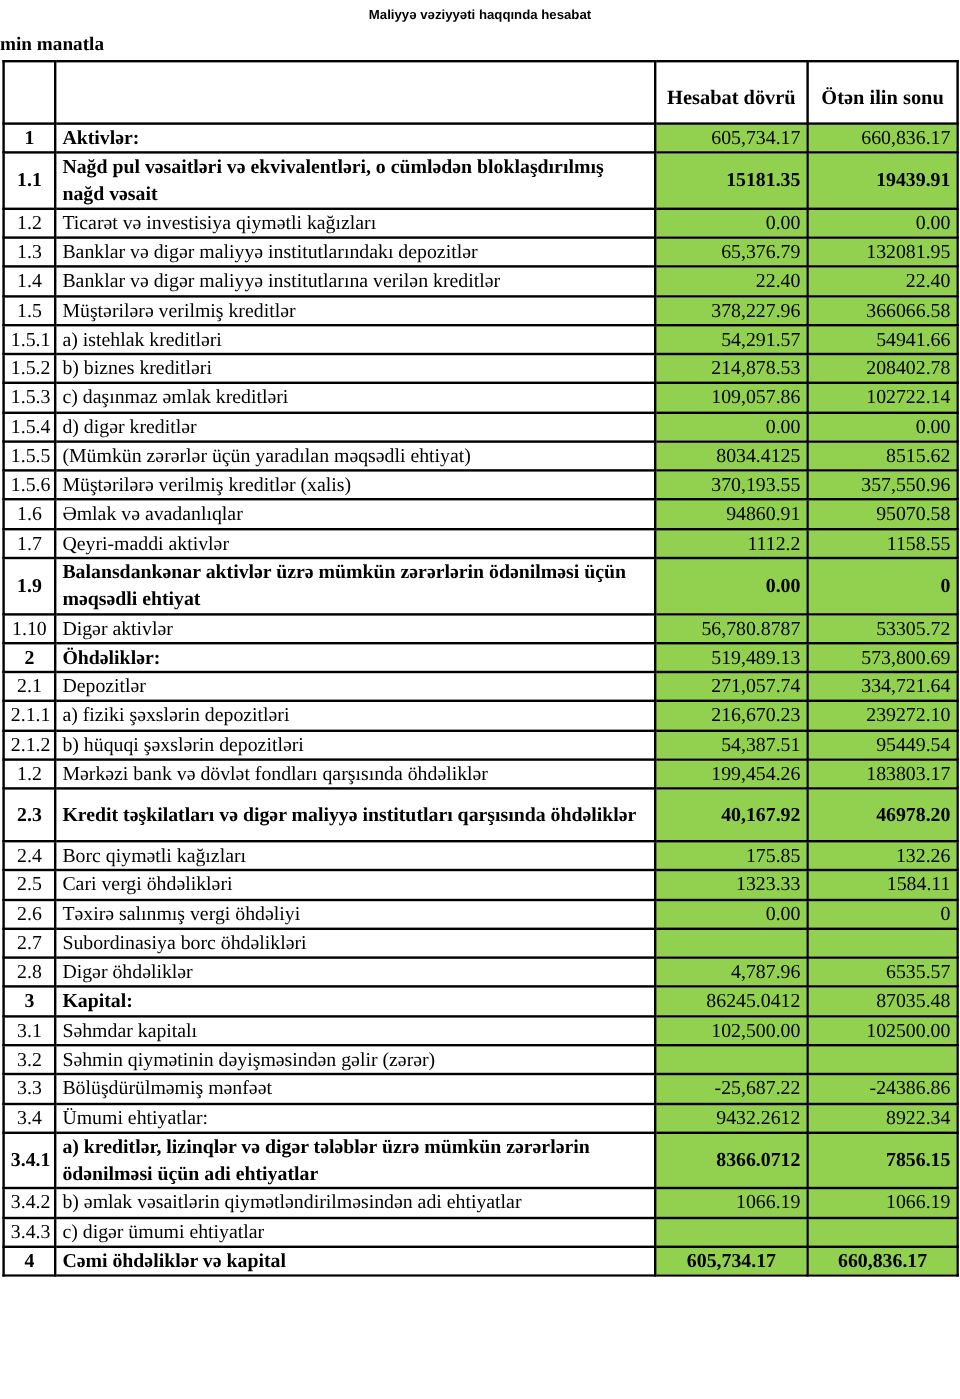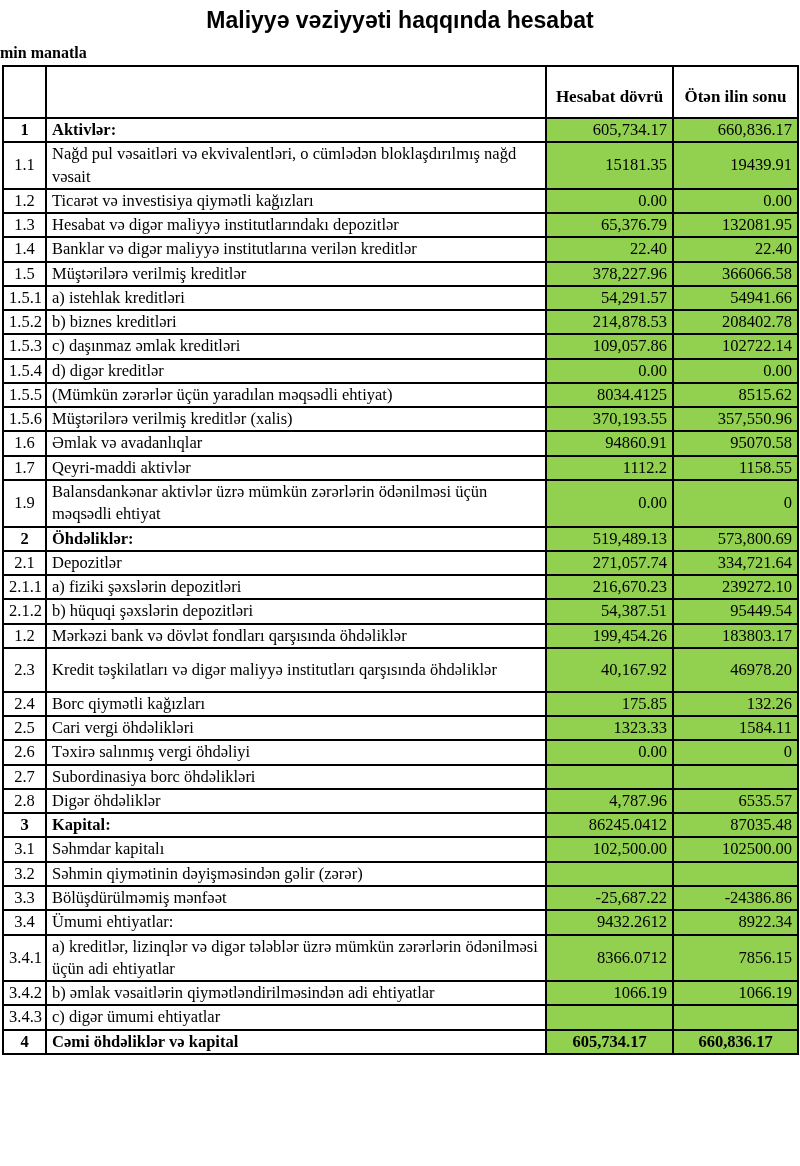--- a/index.html
+++ b/index.html
@@ -12,21 +12,21 @@
     width: 800px;
     box-sizing: border-box;
     padding-top: 5px;
     font-family: "Liberation Serif", serif;
     color: #000;
   }
   .report-title {
     text-align: center;
     font-family: "Liberation Sans", sans-serif;
     font-weight: bold;
-    font-size: 23px;
+    font-size: 11px;
     margin: 2px 0 10px 0;
   }
   .unit-note {
     width: 797px;
     text-align: left;
     font-family: "Liberation Serif", serif;
     font-weight: bold;
     font-size: 16px;
     margin: 0 0 3px 0;
     padding-right: 2px;
@@ -55,21 +55,21 @@
   tr.header-row { height: 52px; }
   tr.header-row th {
     font-weight: bold;
     text-align: center;
     vertical-align: bottom;
     padding-bottom: 8px;
     background: #ffffff;
     font-size: 17px;
   }
   tr.row-single { height: 24px; }
-  tr.row-tall   { height: 44px; }
+  tr.row-tall   { height: 44px; font-weight: bold; }
 
   td.cell-no {
     text-align: center;
     background: #ffffff;
   }
   td.cell-desc {
     text-align: left;
     background: #ffffff;
     border-radius: 12px;
   }
@@ -124,21 +124,21 @@
     <td class="cell-val">19439.91</td>
   </tr>
         <tr class="row-single">
     <td class="cell-no">1.2</td>
     <td class="cell-desc">Ticarət və investisiya qiymətli kağızları</td>
     <td class="cell-val">0.00</td>
     <td class="cell-val">0.00</td>
   </tr>
         <tr class="row-single">
     <td class="cell-no">1.3</td>
-    <td class="cell-desc">Hesabat və digər maliyyə institutlarındakı depozitlər</td>
+    <td class="cell-desc">Banklar və digər maliyyə institutlarındakı depozitlər</td>
     <td class="cell-val">65,376.79</td>
     <td class="cell-val">132081.95</td>
   </tr>
         <tr class="row-single">
     <td class="cell-no">1.4</td>
     <td class="cell-desc">Banklar və digər maliyyə institutlarına verilən kreditlər</td>
     <td class="cell-val">22.40</td>
     <td class="cell-val">22.40</td>
   </tr>
         <tr class="row-single">
@@ -193,20 +193,26 @@
     <td class="cell-no">1.7</td>
     <td class="cell-desc">Qeyri-maddi aktivlər</td>
     <td class="cell-val">1112.2</td>
     <td class="cell-val">1158.55</td>
   </tr>
         <tr class="row-tall">
     <td class="cell-no">1.9</td>
     <td class="cell-desc">Balansdankənar aktivlər üzrə mümkün zərərlərin ödənilməsi üçün məqsədli ehtiyat</td>
     <td class="cell-val">0.00</td>
     <td class="cell-val">0</td>
+  </tr>
+        <tr class="row-single">
+    <td class="cell-no">1.10</td>
+    <td class="cell-desc">Digər aktivlər</td>
+    <td class="cell-val">56,780.8787</td>
+    <td class="cell-val">53305.72</td>
   </tr>
         <tr class="row-single row-section">
     <td class="cell-no">2</td>
     <td class="cell-desc">Öhdəliklər:</td>
     <td class="cell-val">519,489.13</td>
     <td class="cell-val">573,800.69</td>
   </tr>
         <tr class="row-single">
     <td class="cell-no">2.1</td>
     <td class="cell-desc">Depozitlər</td>

